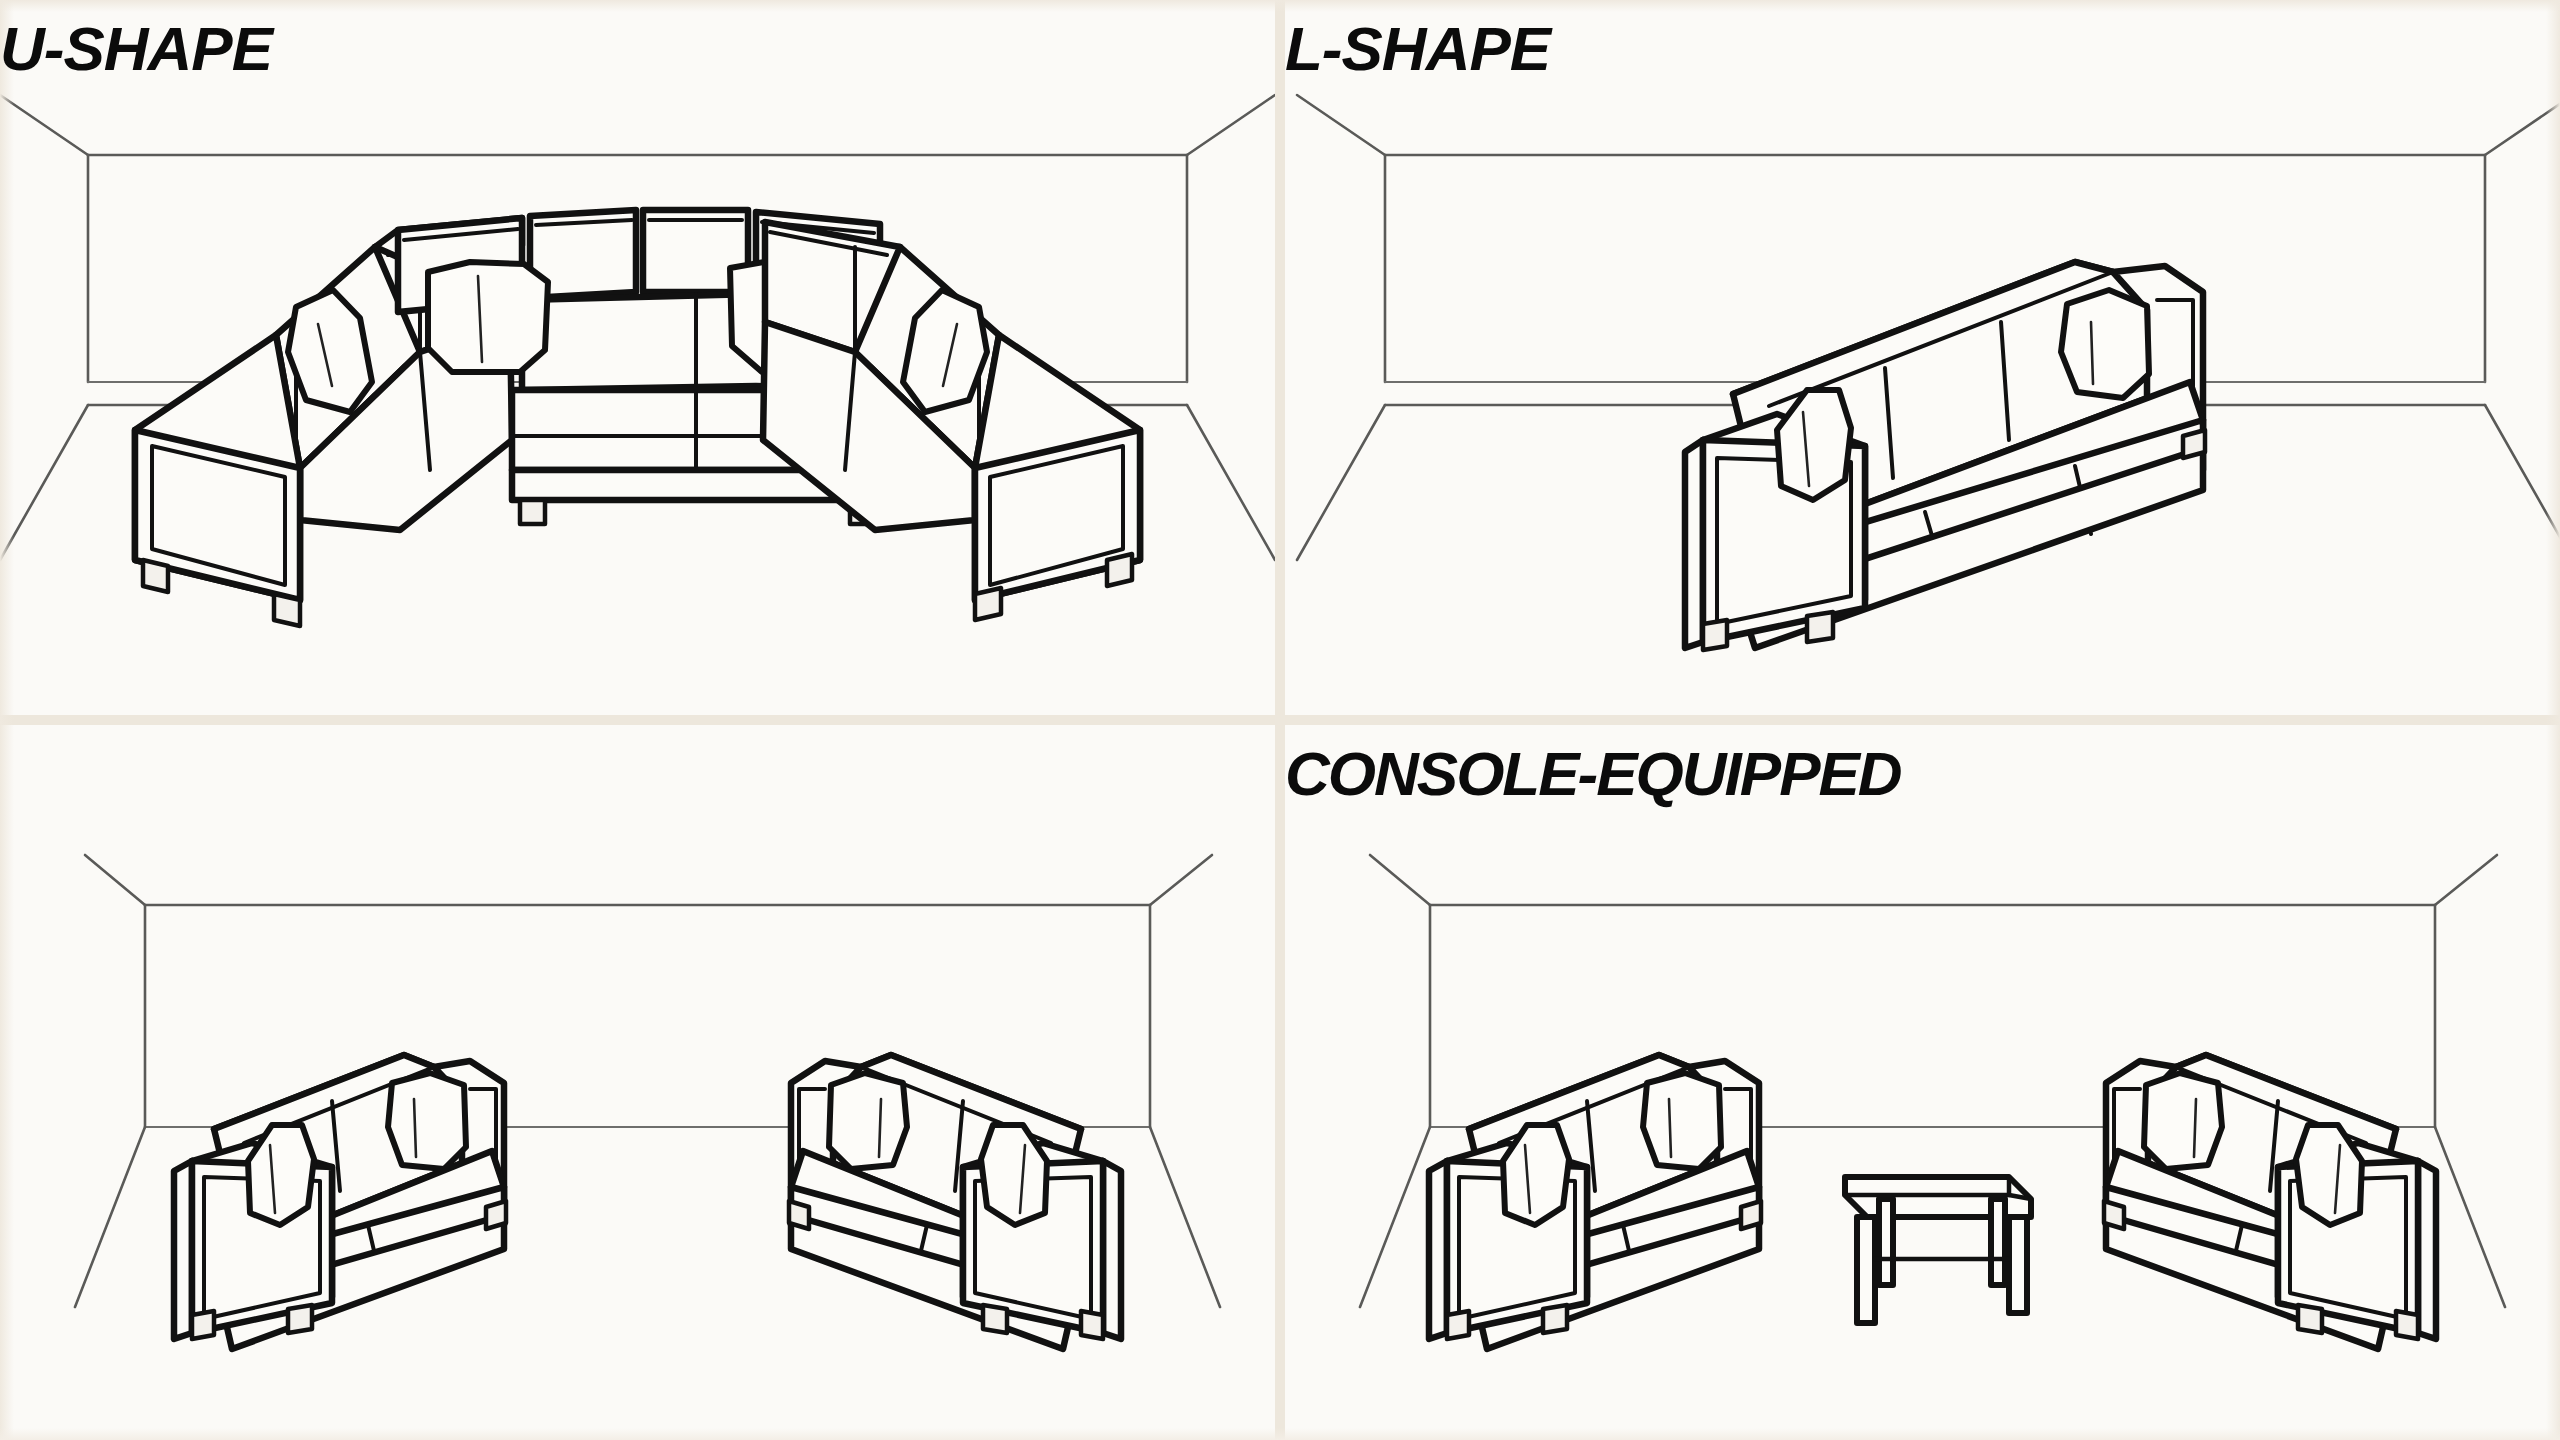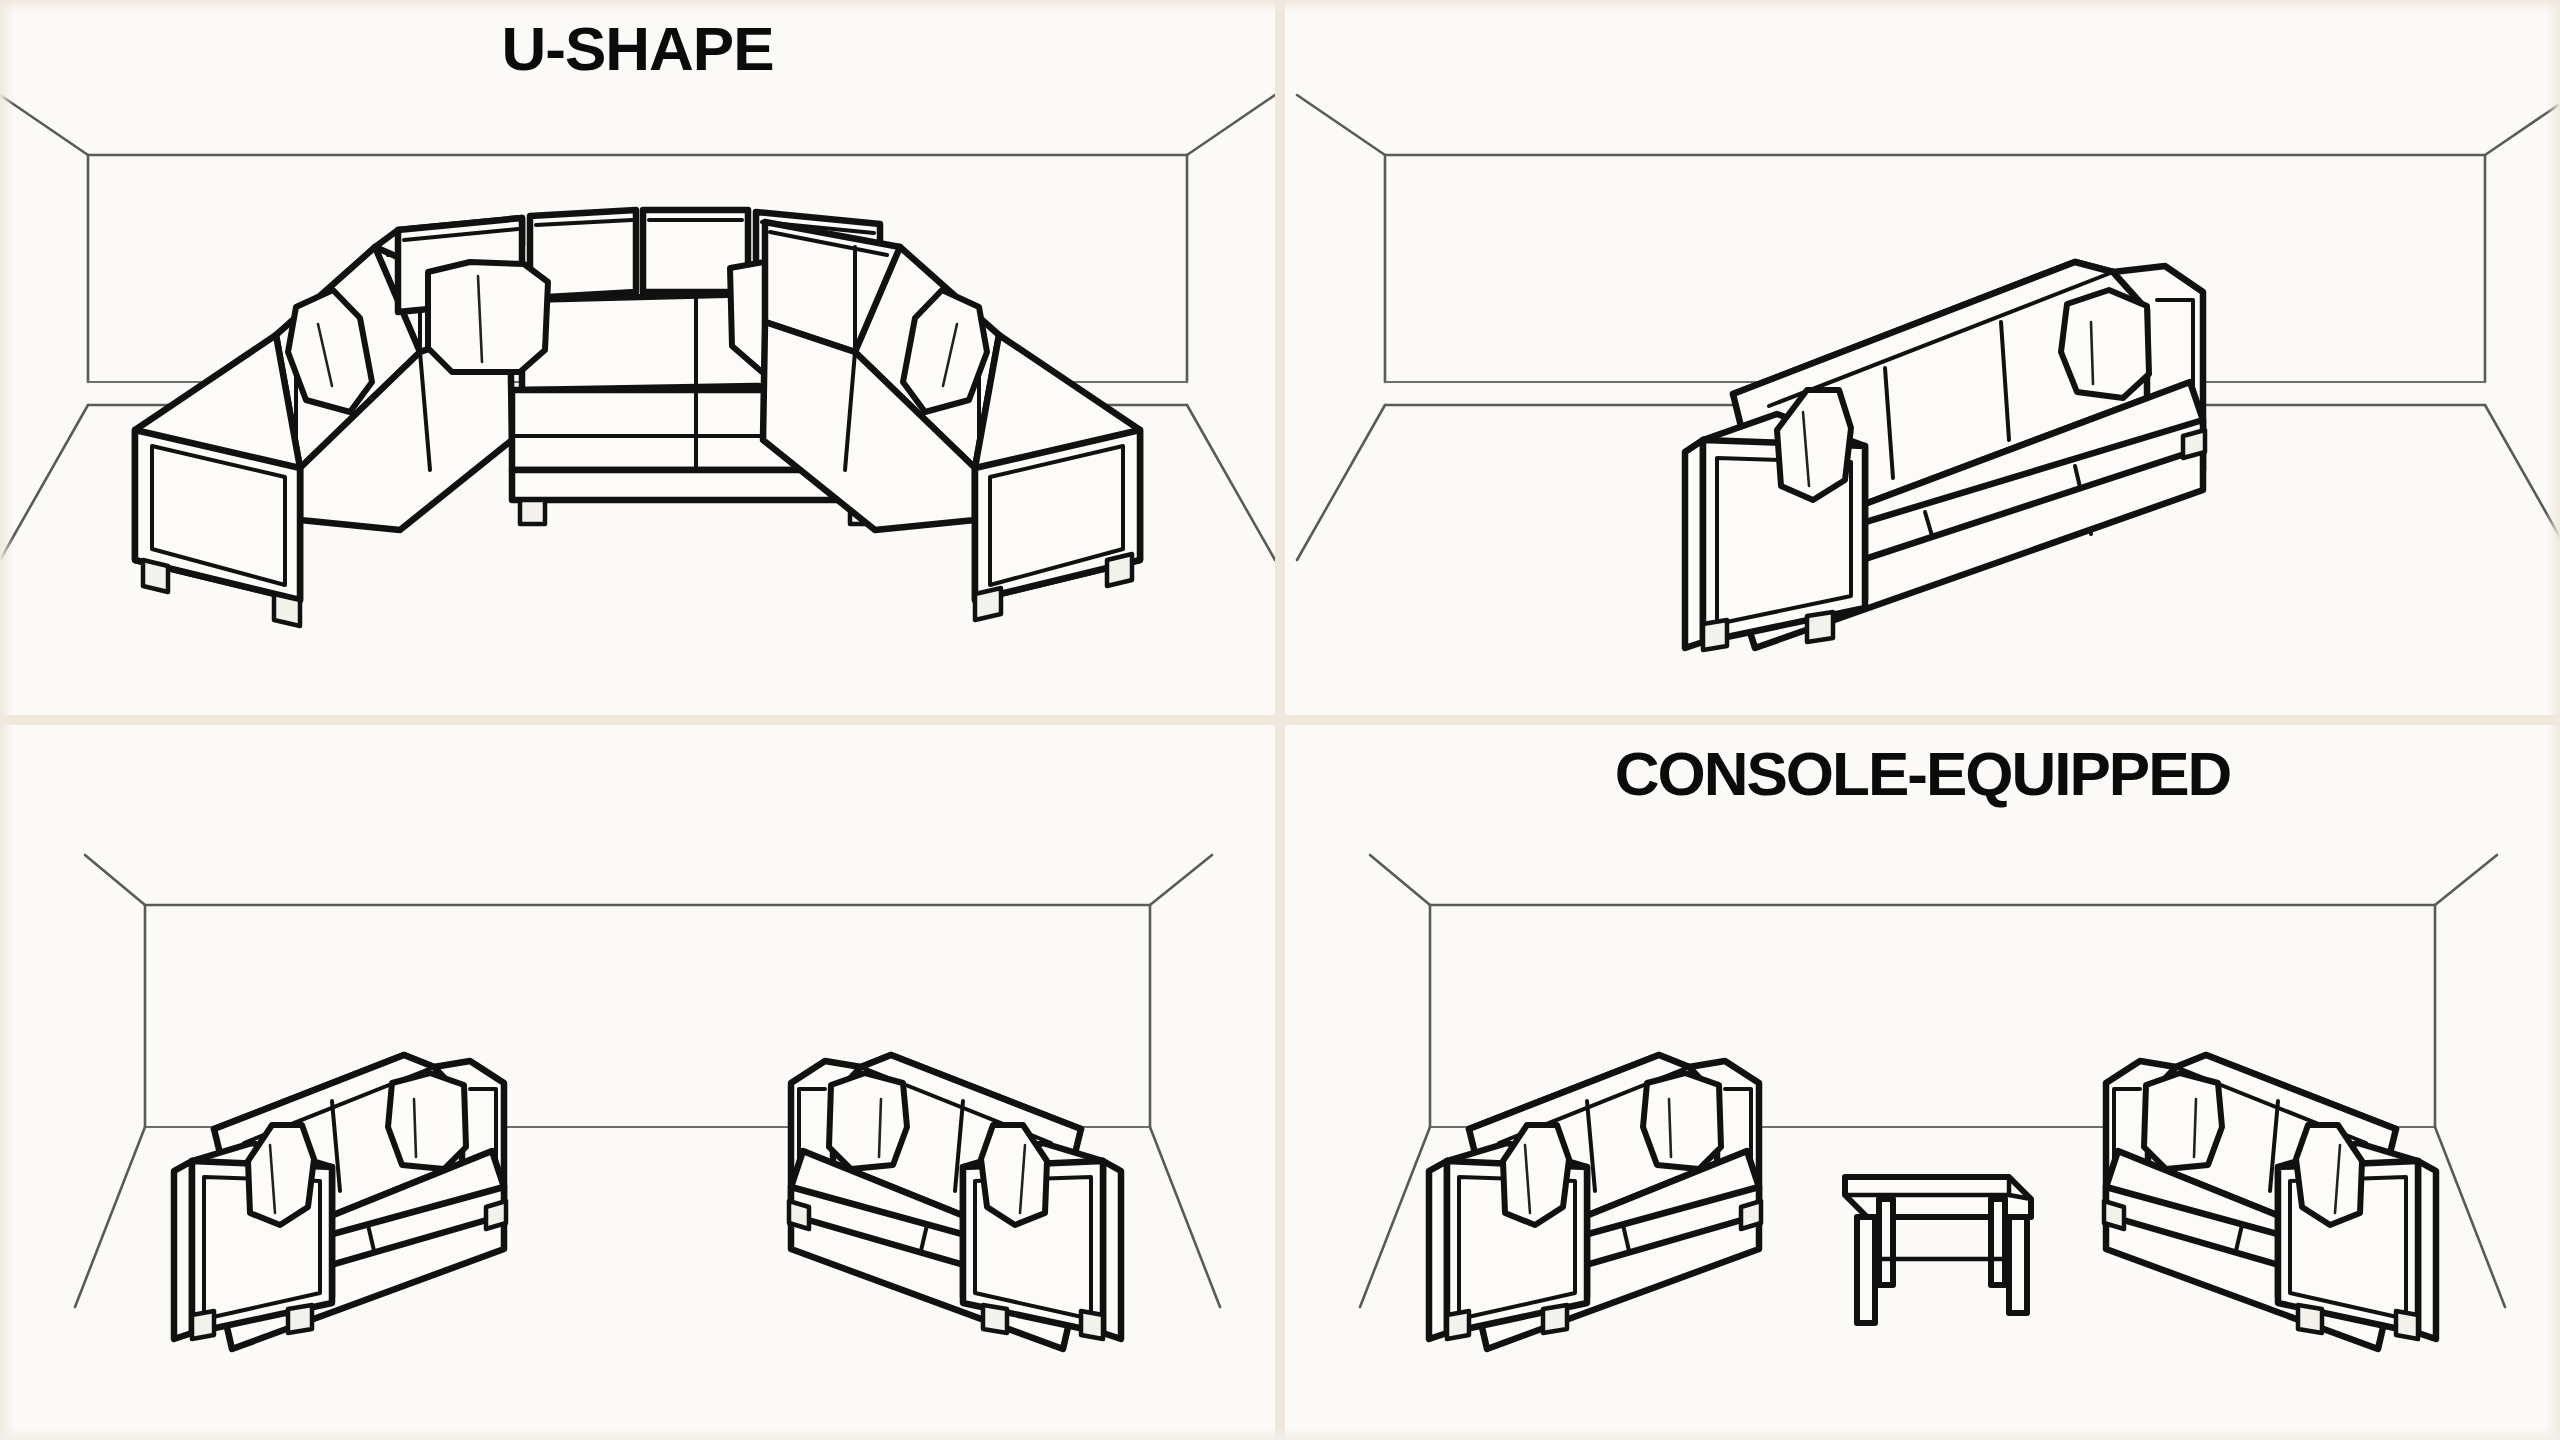--- a/index.html
+++ b/index.html
@@ -43,28 +43,29 @@
      background: linear-gradient(to left, #EFE9DF, rgba(239,233,223,0)); }
   .edge-tint-t { left: 0; top: 0; height: 12px; width: 100%;
      background: linear-gradient(to bottom, #EFE9DF, rgba(239,233,223,0)); }
   .edge-tint-b { left: 0; bottom: 0; height: 12px; width: 100%;
      background: linear-gradient(to top, #F3EEE6, rgba(243,238,230,0)); }
 
   .panel-title {
     position: absolute;
     left: 0;
     width: 100%;
-    text-align: center;
+    text-align: left;
     font-weight: bold;
     font-size: 62px;
     letter-spacing: -1px;
     color: #0B0B0B;
     line-height: 1;
     z-index: 5;
     user-select: none;
+    font-style: italic;
   }
   .title-row1 { top: 18px; }
   .title-row2 { top: 18px; }
   .panel-title.wide { font-size: 62px; letter-spacing: -2px; }
 
   .scene {
     position: absolute;
     left: 0; top: 0;
     width: 1275px;
     height: 715px;
@@ -178,20 +179,21 @@
             <path class="pillow" d="M 979 307 L 942 290 L 915 318 L 903 382 L 925 412 L 969 400 L 987 352 Z"></path>
             <path class="sofa-thin" d="M 957 324 L 943 386"></path>
           </g>
         </svg>
       </div>
     </div>
 
     <div class="divider-v"></div>
 
     <div class="panel">
+      <div class="panel-title title-row1">L-SHAPE</div>
       <div class="scene">
         <svg width="1275" height="715" viewBox="0 0 1275 715" xmlns="http://www.w3.org/2000/svg">
           <g>
             <path class="room-line" d="M 100 155 L 12 95"></path>
             <path class="room-line" d="M 1200 155 L 1288 95"></path>
             <path class="room-line" d="M 100 155 L 1200 155"></path>
             <path class="room-line" d="M 100 155 L 100 382"></path>
             <path class="room-line" d="M 1200 155 L 1200 382"></path>
             <path class="room-line-soft" d="M 100 382 L 1200 382"></path>
             <path class="room-line" d="M 100 405 L 1200 405"></path>

